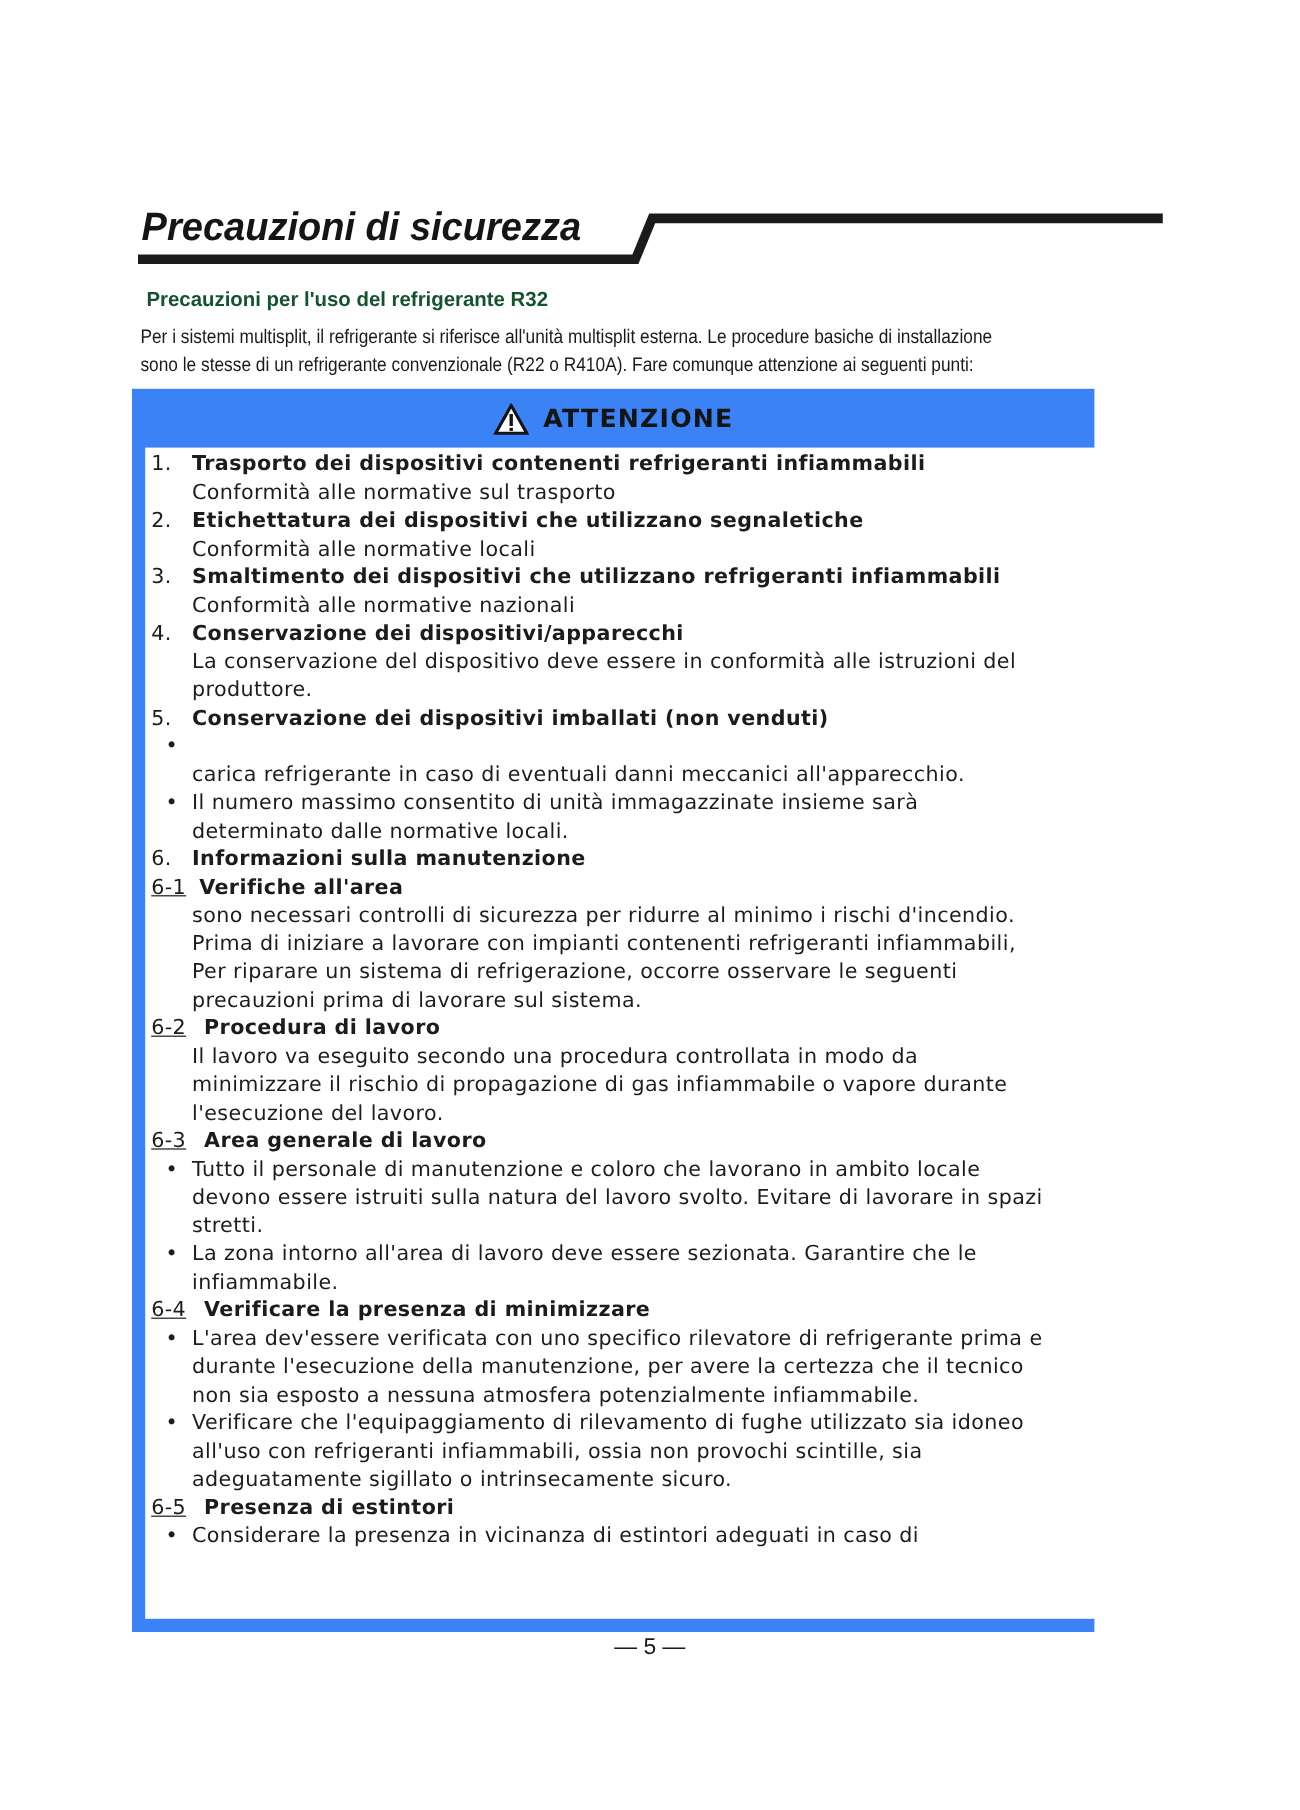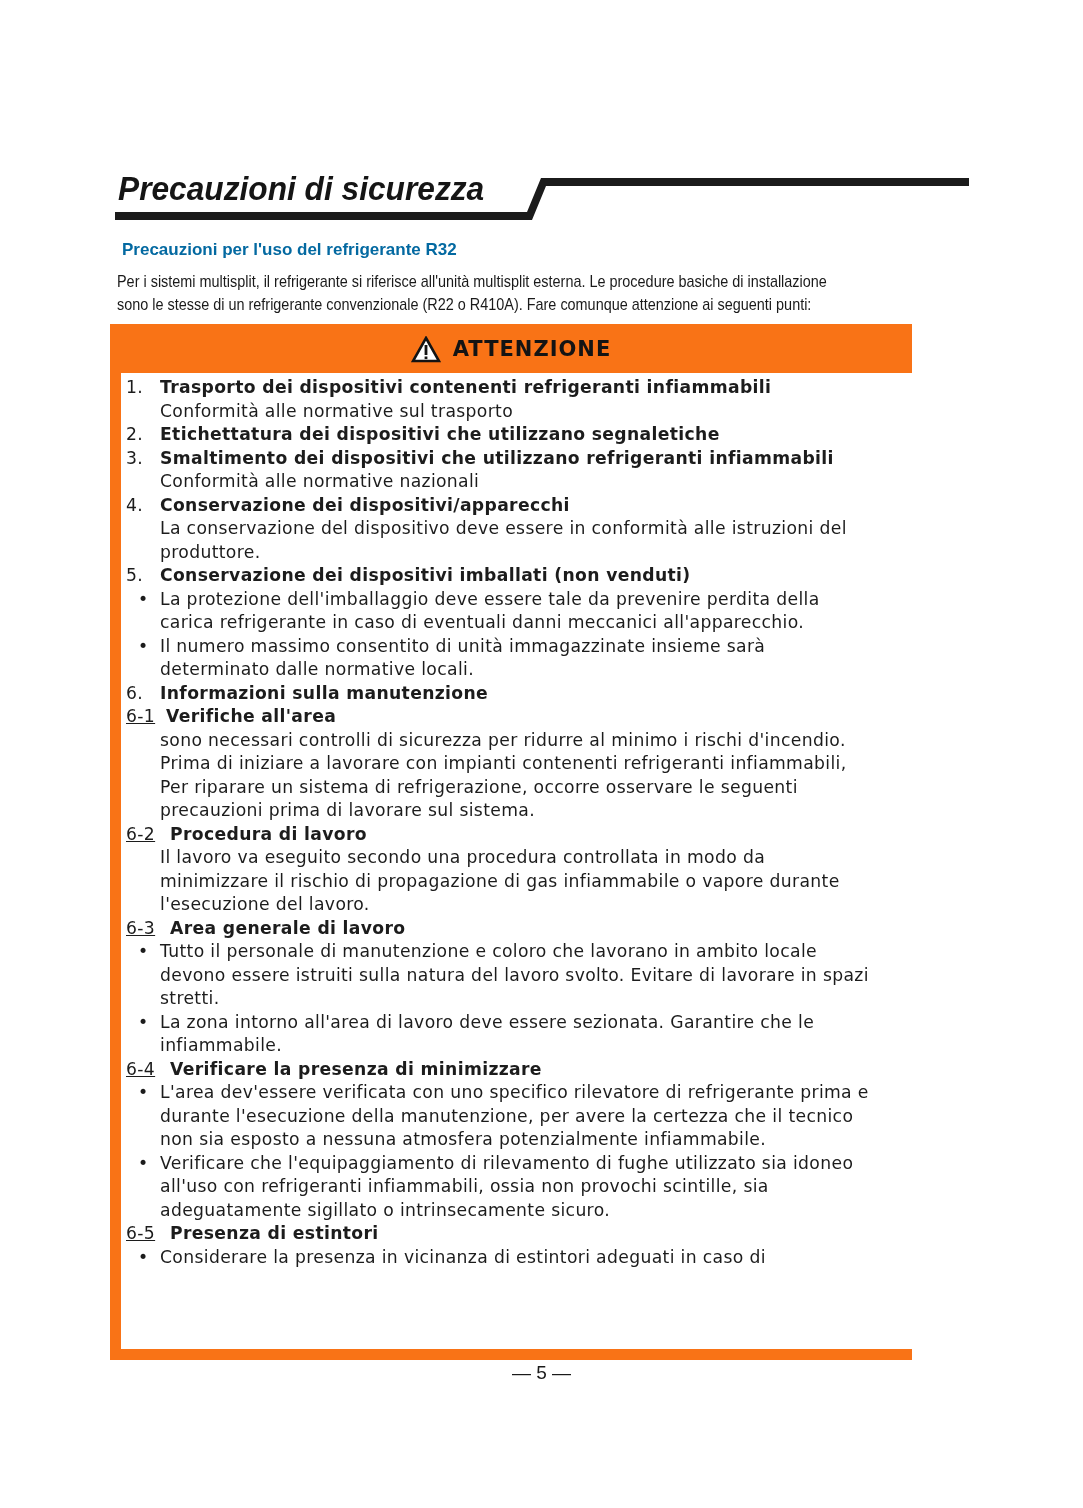--- a/index.html
+++ b/index.html
@@ -9,32 +9,32 @@
   .title-text {
     position: absolute; left: 3px; top: 4px;
     font-family: "Liberation Sans", sans-serif; font-weight: bold; font-style: italic;
     font-size: 33px; letter-spacing: 0px; color: #151515; white-space: nowrap;
     transform: scaleX(0.96); transform-origin: left top;
   }
   .title-rule { position: absolute; left: 0; top: 0; }
 
   .subheading {
     position: absolute; left: 122px; top: 240px;
-    font-family: "Liberation Sans", sans-serif; font-weight: bold; font-size: 17px; color: #0369a1;
+    font-family: "Liberation Sans", sans-serif; font-weight: bold; font-size: 17px; color: #14532d;
   }
   .intro {
     position: absolute; left: 117px; top: 270px; width: 860px;
     font-family: "Liberation Sans", sans-serif; font-size: 16.4px; line-height: 23px; color: #1a1a1a;
     transform: scaleX(0.88); transform-origin: left top; width: 980px;
   }
   .intro div { white-space: nowrap; }
 
   .warn-box {
     position: absolute; left: 110px; top: 324px; width: 802px; height: 1036px;
-    background: #f97316;
+    background: #3b82f6;
   }
   .warn-header {
     position: absolute; left: 0; top: 0; width: 100%; height: 49px;
     display: flex; align-items: center; justify-content: center; gap: 12px;
   }
   .warn-icon { width: 30px; height: 27px; display: block; margin-top: 2px; }
   .warn-label {
     font-family: "DejaVu Sans", sans-serif; font-weight: bold; font-size: 21px; letter-spacing: 1px; color: #141414;
   }
   .warn-body {
@@ -95,20 +95,23 @@
         <span class="txt bold">Trasporto dei dispositivi contenenti refrigeranti infiammabili</span>
       </div>
       <div class="row">
         <span class="txt">Conformità alle normative sul trasporto</span>
       </div>
 
       <div class="row">
         <span class="num">2.</span>
         <span class="txt bold">Etichettatura dei dispositivi che utilizzano segnaletiche</span>
       </div>
+      <div class="row">
+        <span class="txt">Conformità alle normative locali</span>
+      </div>
 
       <div class="row">
         <span class="num">3.</span>
         <span class="txt bold">Smaltimento dei dispositivi che utilizzano refrigeranti infiammabili</span>
       </div>
       <div class="row">
         <span class="txt">Conformità alle normative nazionali</span>
       </div>
 
       <div class="row">
@@ -121,21 +124,20 @@
       <div class="row">
         <span class="txt">produttore.</span>
       </div>
 
       <div class="row">
         <span class="num">5.</span>
         <span class="txt bold">Conservazione dei dispositivi imballati (non venduti)</span>
       </div>
       <div class="row">
         <span class="bullet">•</span>
-        <span class="txt">La protezione dell'imballaggio deve essere tale da prevenire perdita della</span>
       </div>
       <div class="row">
         <span class="txt">carica refrigerante in caso di eventuali danni meccanici all'apparecchio.</span>
       </div>
       <div class="row">
         <span class="bullet">•</span>
         <span class="txt">Il numero massimo consentito di unità immagazzinate insieme sarà</span>
       </div>
       <div class="row">
         <span class="txt">determinato dalle normative locali.</span>

